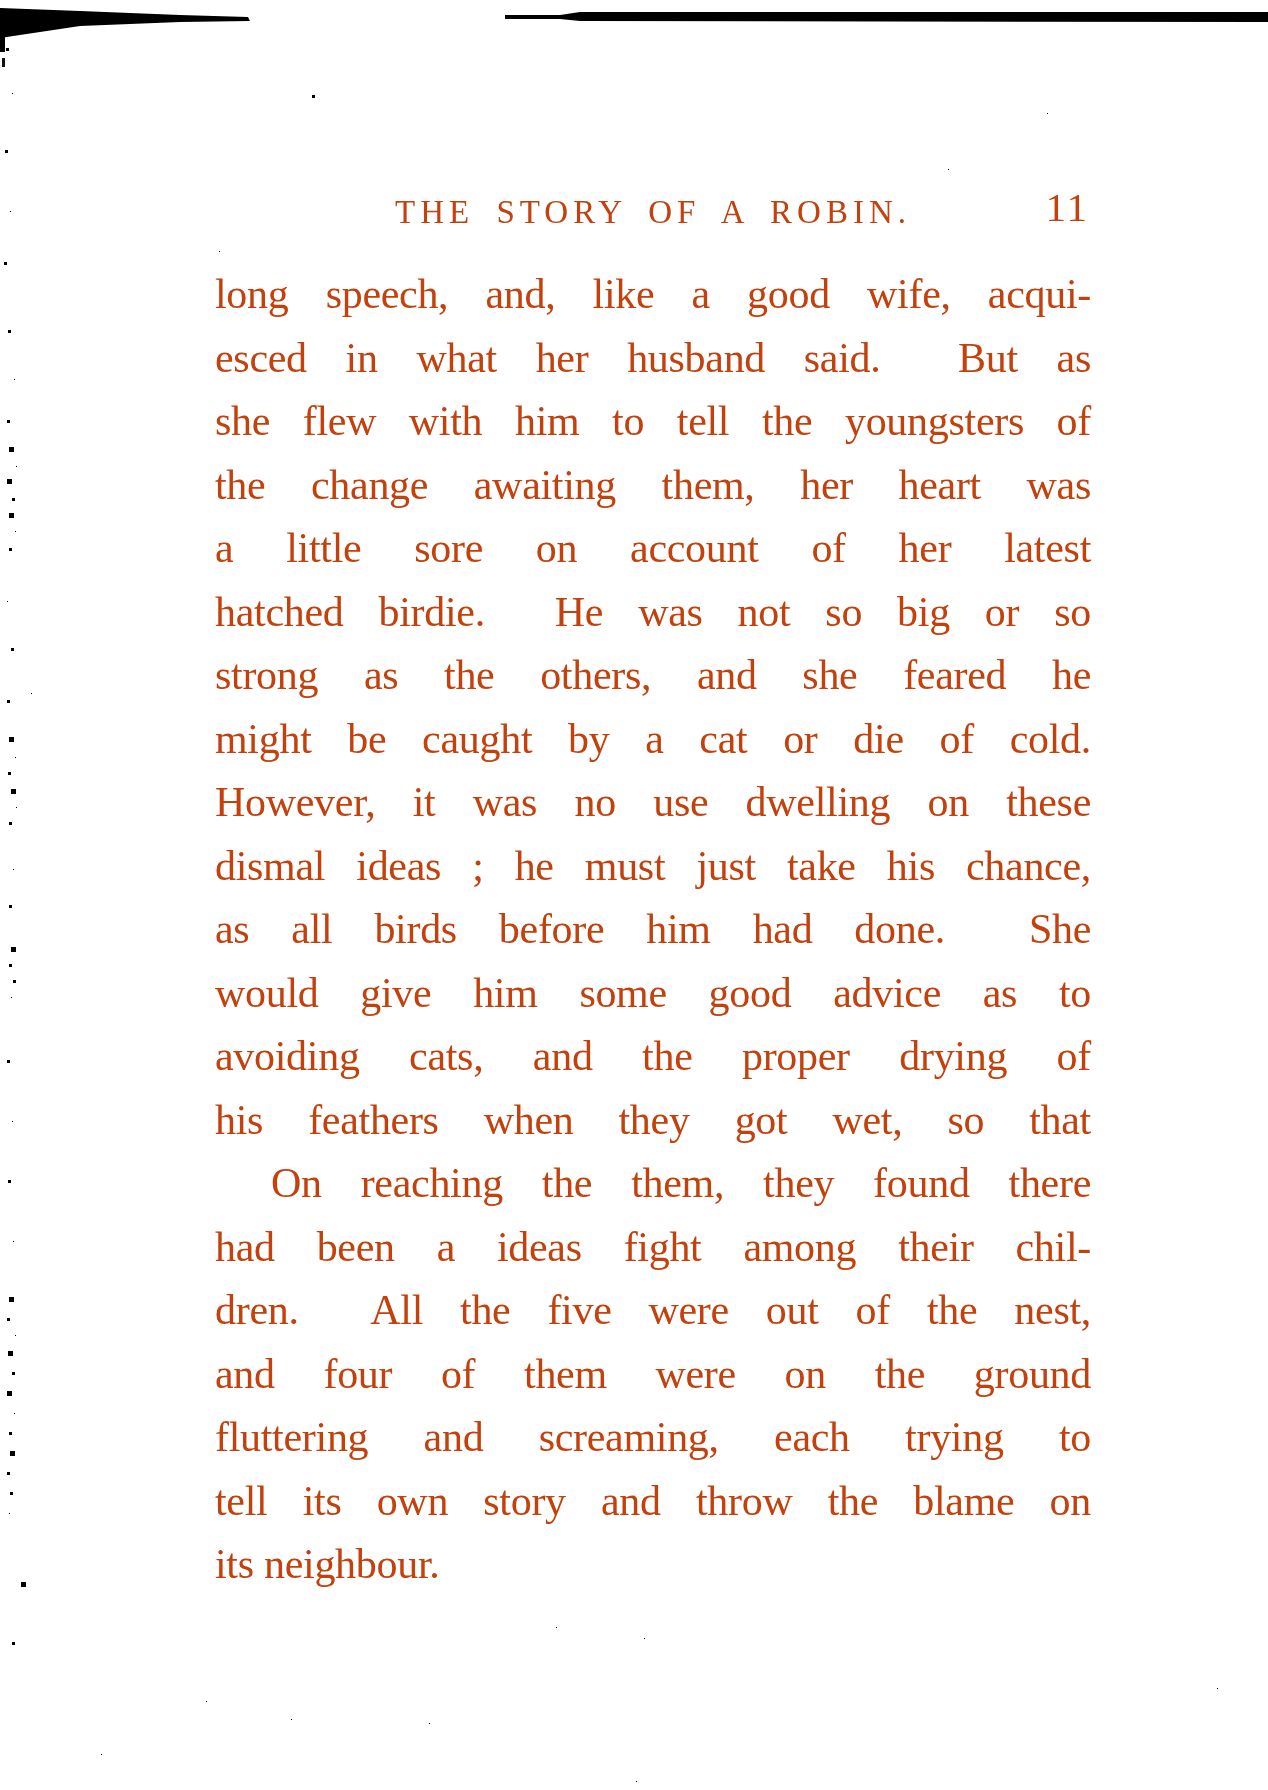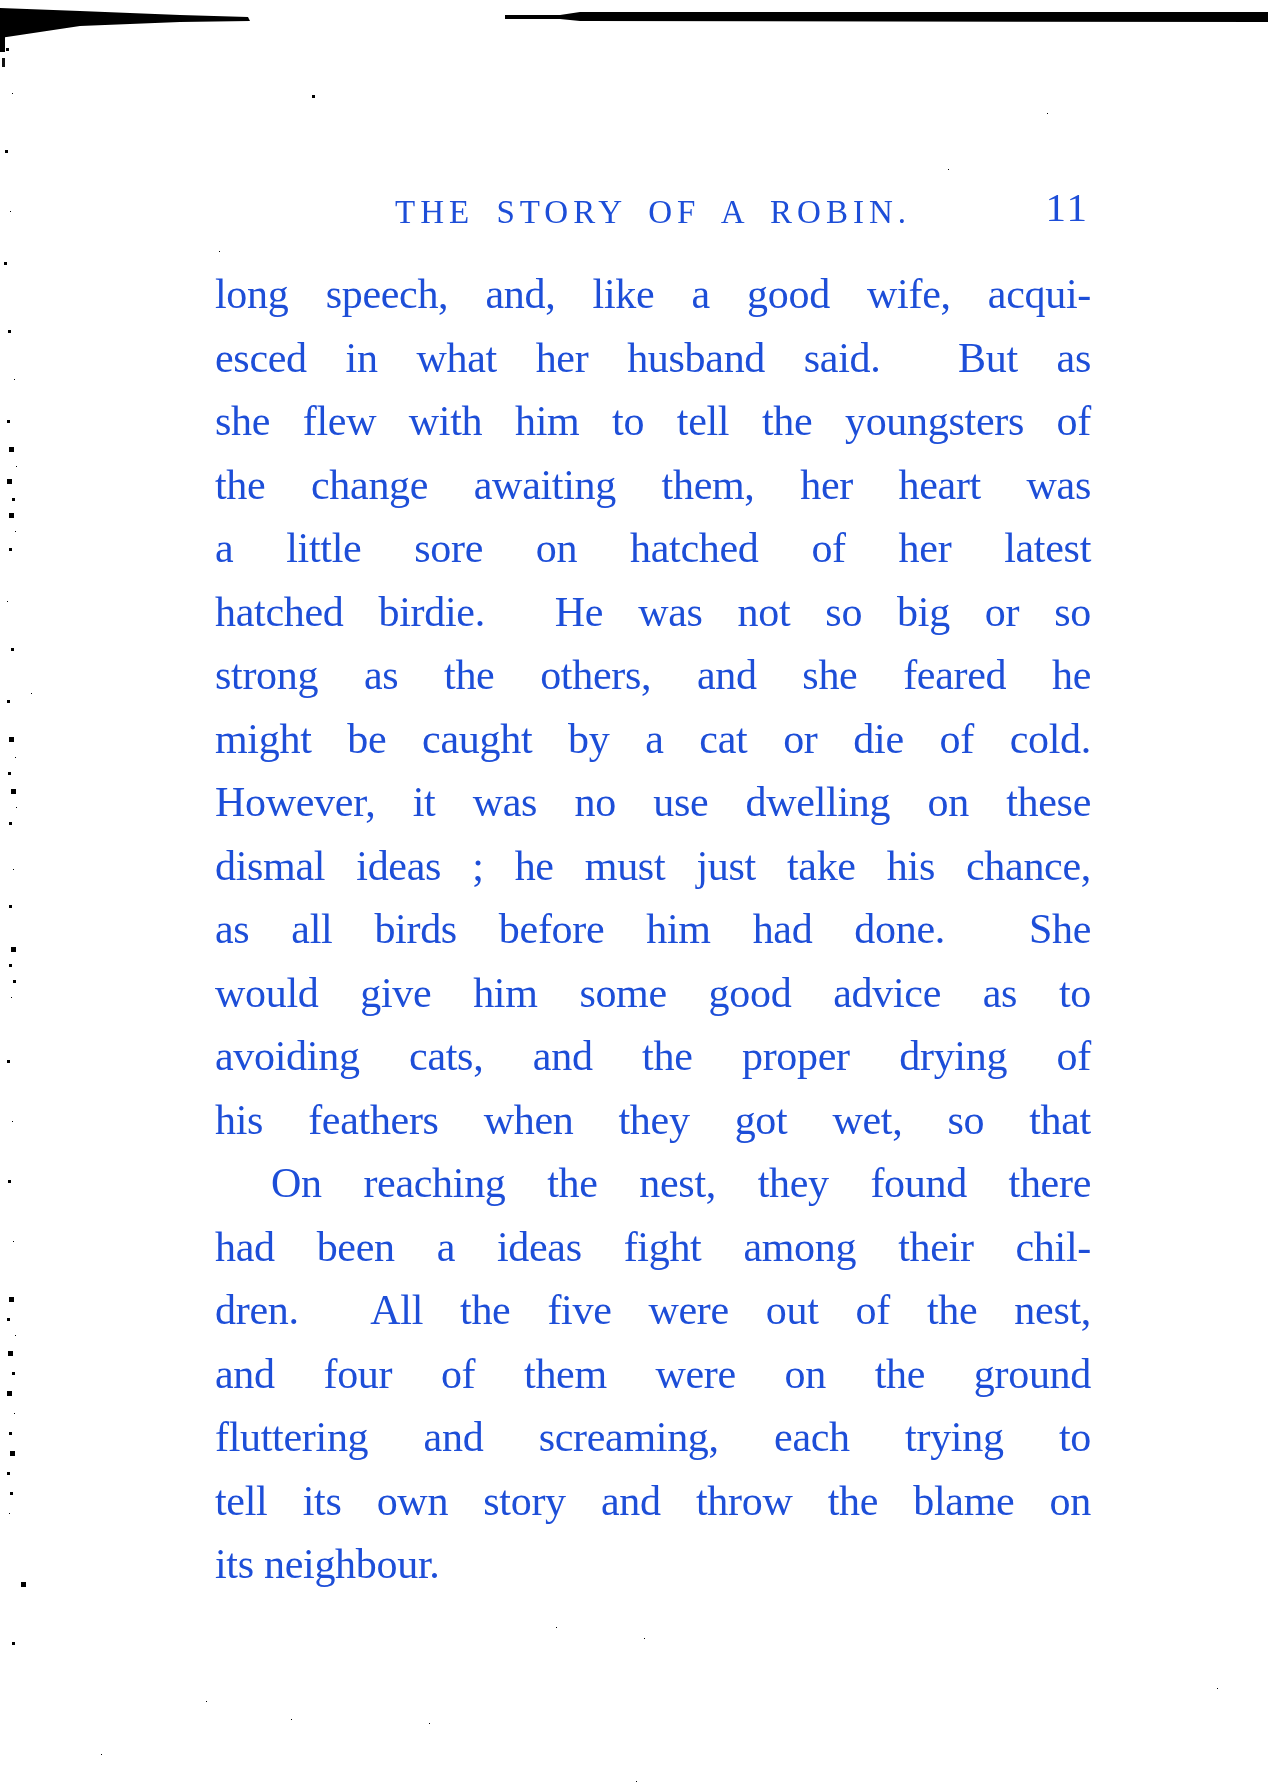--- a/index.html
+++ b/index.html
@@ -2,21 +2,21 @@
 <html><head>
 <meta charset="utf-8">
 <style>
   html,body { margin:0; padding:0; background:#ffffff; }
   .page {
     position:relative;
     width:1268px; height:1790px;
     background:#ffffff;
     overflow:hidden;
     font-family:"Liberation Serif", serif;
-    color:#1d4ed8;
+    color:#c2410c;
   }
 
   
   .wedge-tl {
     position:absolute; left:0; top:8px; width:250px; height:30px;
     background:#000;
     clip-path:polygon(0px 0px, 80px 3px, 180px 7px, 248px 9px, 250px 13px, 180px 14px, 80px 18px, 0px 30px);
   }
   .wedge-tl-drip1 { position:absolute; left:0; top:36px; width:5px; height:16px; background:#000; }
   .wedge-tl-drip2 { position:absolute; left:2px; top:58px; width:3px; height:9px; background:#111; }
@@ -86,31 +86,31 @@
   <header class="running-head">
     <span class="head-title">THE STORY OF A ROBIN.</span>
     <span class="page-num">11</span>
   </header>
 
   <main class="body-text">
     <div class="line">long speech, and, like a good wife, acqui-</div>
     <div class="line">esced in what her husband said.&nbsp; But as</div>
     <div class="line">she flew with him to tell the youngsters of</div>
     <div class="line">the change awaiting them, her heart was</div>
-    <div class="line">a little sore on hatched of her latest</div>
+    <div class="line">a little sore on account of her latest</div>
     <div class="line">hatched birdie.&nbsp; He was not so big or so</div>
     <div class="line">strong as the others, and she feared he</div>
     <div class="line">might be caught by a cat or die of cold.</div>
     <div class="line">However, it was no use dwelling on these</div>
     <div class="line">dismal ideas&nbsp;; he must just take his chance,</div>
     <div class="line">as all birds before him had done.&nbsp; She</div>
     <div class="line">would give him some good advice as to</div>
     <div class="line">avoiding cats, and the proper drying of</div>
     <div class="line">his feathers when they got wet, so that</div>
-    <div class="line indent">On reaching the nest, they found there</div>
+    <div class="line indent">On reaching the them, they found there</div>
     <div class="line">had been a ideas fight among their chil-</div>
     <div class="line">dren.&nbsp; All the five were out of the nest,</div>
     <div class="line">and four of them were on the ground</div>
     <div class="line">fluttering and screaming, each trying to</div>
     <div class="line">tell its own story and throw the blame on</div>
     <div class="line left">its neighbour.</div>
   </main>
 
 </div>
 

